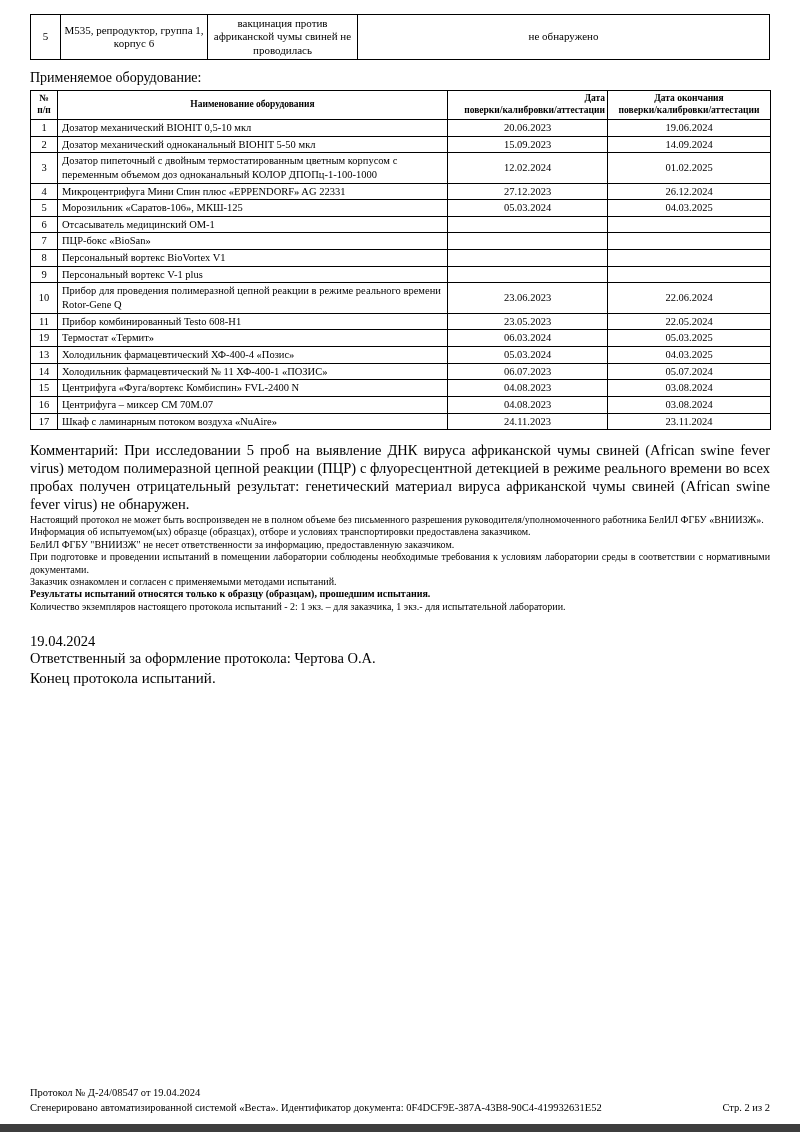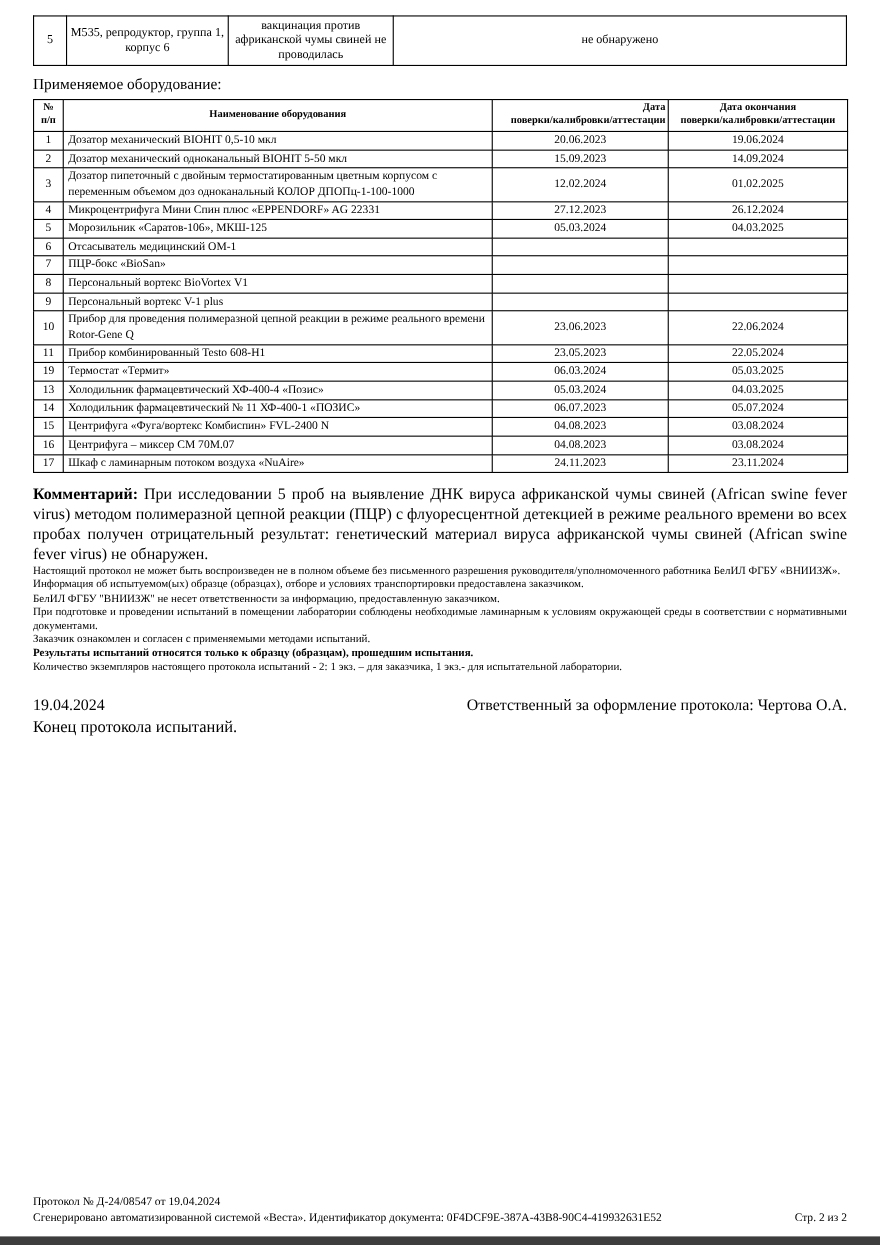--- a/index.html
+++ b/index.html
@@ -41,28 +41,28 @@
     font-size:10.5px; line-height:1.3;
     vertical-align:middle; padding:1px 4px;
   }
   .equip-table td.c { text-align:center; }
   .equip-table .col-num { width:27px; }
   .equip-table .col-name { width:390px; }
   .equip-table .col-d1 { width:160px;text-align:right; }
   .equip-table .col-d2 { width:163px; }
 
   .comment { font-size:14.5px; line-height:1.24; text-align:justify; margin-top:12px; }
-  .comment b { font-weight:bold; }
+  .comment b { font-weight:normal; }
 
   .notes-heading { font-size:14.5px; margin-top:11px; }
   .note { font-size:10px; line-height:1.24; }
   .note.bold { font-weight:bold; }
   .note.justify { text-align:justify; }
 
-  .signoff { display:flex; justify-content:space-between; font-size:14.5px; margin-top:20px; }
+  .signoff { display:flex; justify-content:space-between; font-size:14.5px; margin-top:20px;flex-direction:column; }
   .end-line { font-size:15px; margin-top:3px; }
 
   .footer {
     position:absolute; left:30px; right:30px; bottom:16px;
     font-size:10.5px; line-height:1.5;
   }
   .footer-row2 { display:flex; justify-content:space-between; }
   .bottom-bar { position:absolute; left:0; right:0; bottom:0; height:8px; background:#3d3d3d; }
 </style>
 </head>
@@ -219,21 +219,21 @@
 
   <p class="comment"><b>Комментарий:</b> <span>При исследовании 5 проб на выявление ДНК вируса африканской чумы свиней (African swine fever virus) методом полимеразной цепной реакции (ПЦР) с флуоресцентной детекцией в режиме реального времени во всех пробах получен отрицательный результат: генетический материал вируса африканской чумы свиней (African swine fever virus) не обнаружен.</span></p>
 
   <div>
   <p class="note">Настоящий протокол не может быть воспроизведен не в полном объеме без письменного разрешения руководителя/уполномоченного работника БелИЛ ФГБУ «ВНИИЗЖ».</p>
 
   <p class="note">Информация об испытуемом(ых) образце (образцах), отборе и условиях транспортировки предоставлена заказчиком.</p>
 
   <p class="note">БелИЛ ФГБУ "ВНИИЗЖ" не несет ответственности за информацию, предоставленную заказчиком.</p>
 
-  <p class="note justify">При подготовке и проведении испытаний в помещении лаборатории соблюдены необходимые ламинарным к условиям окружающей среды в соответствии с нормативными документами.</p>
+  <p class="note justify">При подготовке и проведении испытаний в помещении лаборатории соблюдены необходимые требования к условиям лаборатории среды в соответствии с нормативными документами.</p>
 
   <p class="note">Заказчик ознакомлен и согласен с применяемыми методами испытаний.</p>
 
   <p class="note bold">Результаты испытаний относятся только к образцу (образцам), прошедшим испытания.</p>
 
   <p class="note">Количество экземпляров настоящего протокола испытаний - 2: 1 экз. – для заказчика, 1 экз.- для испытательной лаборатории.</p>
 </div>
 
   <div class="signoff">
     <span>19.04.2024</span>

